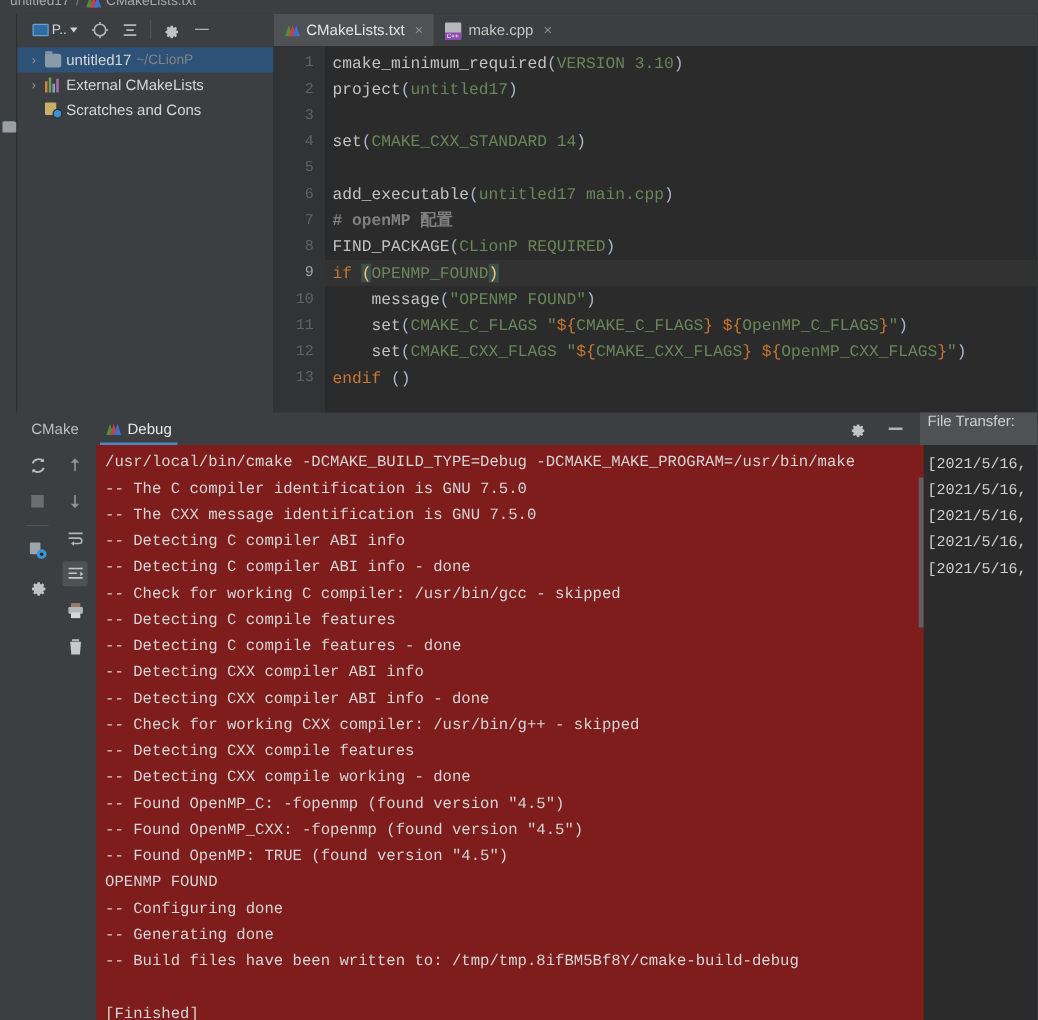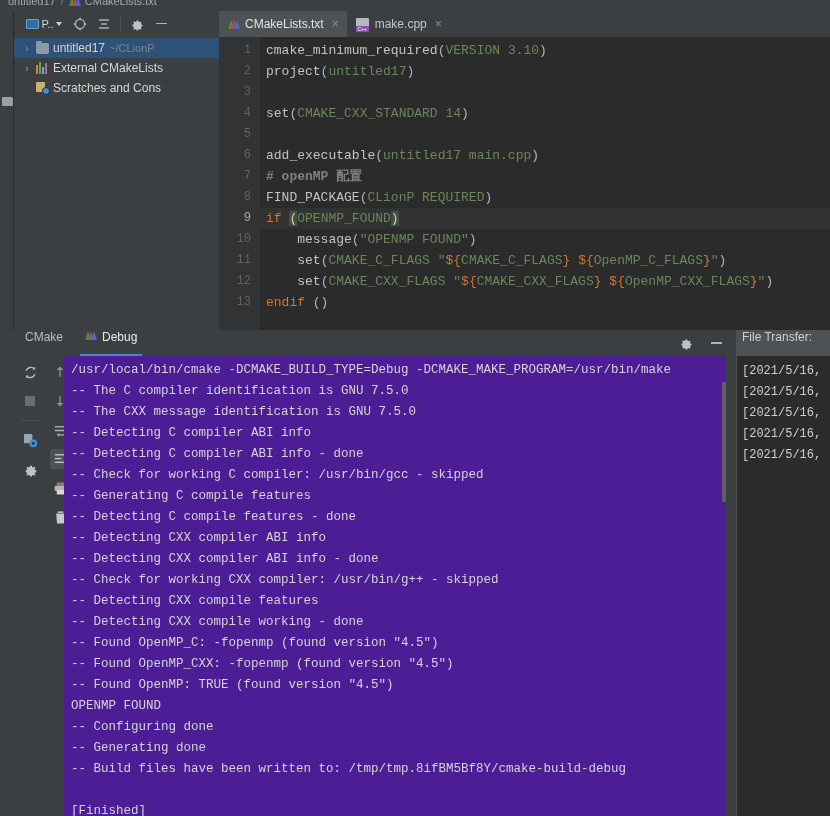--- a/index.html
+++ b/index.html
@@ -134,21 +134,21 @@
   .k-brace{ background: #3b514d; color: #ffc66d; }
   .k-dollar { color: #cc7832; }
 
   
   .bottomwin { position: absolute; left: 0; top: 330px; width: 830px; height: 486px; background: #3c3f41; }
   .bw-tabsrow {
     position: absolute; left: 14px; top: 0; width: 722px; height: 26px;
     display: flex; align-items: center;
   }
   .bw-tab {
-    display: flex; gap: 6px; height: 26px;
+    display: flex; align-items: center; gap: 6px; height: 26px;
     padding: 0 11px; font-size: 12px; color: #bdbdbd; position: relative;
   }
   .bw-tab.active { color: #e8e8e8; }
   .bw-tab.active:after {
     content:""; position: absolute; left: 6px; right: 6px; bottom: 0; height: 2px; background: #4a88c7;
   }
   .bw-right { position: absolute; right: 94px; top: 0; height: 26px; display:flex; align-items:center; gap:10px; padding-right:10px;}
 
   .ft-header {
     position: absolute; right: 0; top: 0; width: 94px; height: 26px;
@@ -172,22 +172,22 @@
   .run-toolbar2 {
     position: absolute; left: 46px; top: 26px; width: 28px; height: 460px;
     background: #3c3f41; padding-top: 6px;
     display: flex; flex-direction: column; align-items: center; gap: 9px;
   }
   .rt-ico { width: 20px; height: 20px; display:flex; align-items:center; justify-content:center; color: #a9adb1; font-size: 14px; border-radius: 2px;}
   .rt-ico.on { background: #4e5254; }
   .rt-sep { width: 18px; height: 1px; background: #4e5254; }
 
   .console {
-    position: absolute; left: 64px; top: 26px; width: 662px; height: 460px;
-    background: #4c1d95; padding-top: 4px; overflow: hidden;
+    position: absolute; left: 77px; top: 26px; width: 662px; height: 460px;
+    background: #7f1d1d; padding-top: 4px; overflow: hidden;
     font-family: "Liberation Mono", monospace; font-size: 12.5px; color: #d4d4d4;
   }
   .c-line { height: 21px; line-height: 21px; padding-left: 7px; white-space: pre; }
   .c-scroll { position: absolute; right: 0; top: 26px; width: 4px; height: 120px; background: #5c6063; }
 </style>
 </head>
 <body>
 
 <div id="app">
 
@@ -431,21 +431,21 @@
     </div>
 
     <div class="console" id="console">
       <div class="c-scroll"></div>
     <div class="c-line">/usr/local/bin/cmake -DCMAKE_BUILD_TYPE=Debug -DCMAKE_MAKE_PROGRAM=/usr/bin/make</div>
         <div class="c-line">-- The C compiler identification is GNU 7.5.0</div>
         <div class="c-line">-- The CXX message identification is GNU 7.5.0</div>
         <div class="c-line">-- Detecting C compiler ABI info</div>
         <div class="c-line">-- Detecting C compiler ABI info - done</div>
         <div class="c-line">-- Check for working C compiler: /usr/bin/gcc - skipped</div>
-        <div class="c-line">-- Generating C compile features</div>
+        <div class="c-line">-- Detecting C compile features</div>
         <div class="c-line">-- Detecting C compile features - done</div>
         <div class="c-line">-- Detecting CXX compiler ABI info</div>
         <div class="c-line">-- Detecting CXX compiler ABI info - done</div>
         <div class="c-line">-- Check for working CXX compiler: /usr/bin/g++ - skipped</div>
         <div class="c-line">-- Detecting CXX compile features</div>
         <div class="c-line">-- Detecting CXX compile working - done</div>
         <div class="c-line">-- Found OpenMP_C: -fopenmp (found version "4.5")</div>
         <div class="c-line">-- Found OpenMP_CXX: -fopenmp (found version "4.5")</div>
         <div class="c-line">-- Found OpenMP: TRUE (found version "4.5")</div>
         <div class="c-line">OPENMP FOUND</div>

